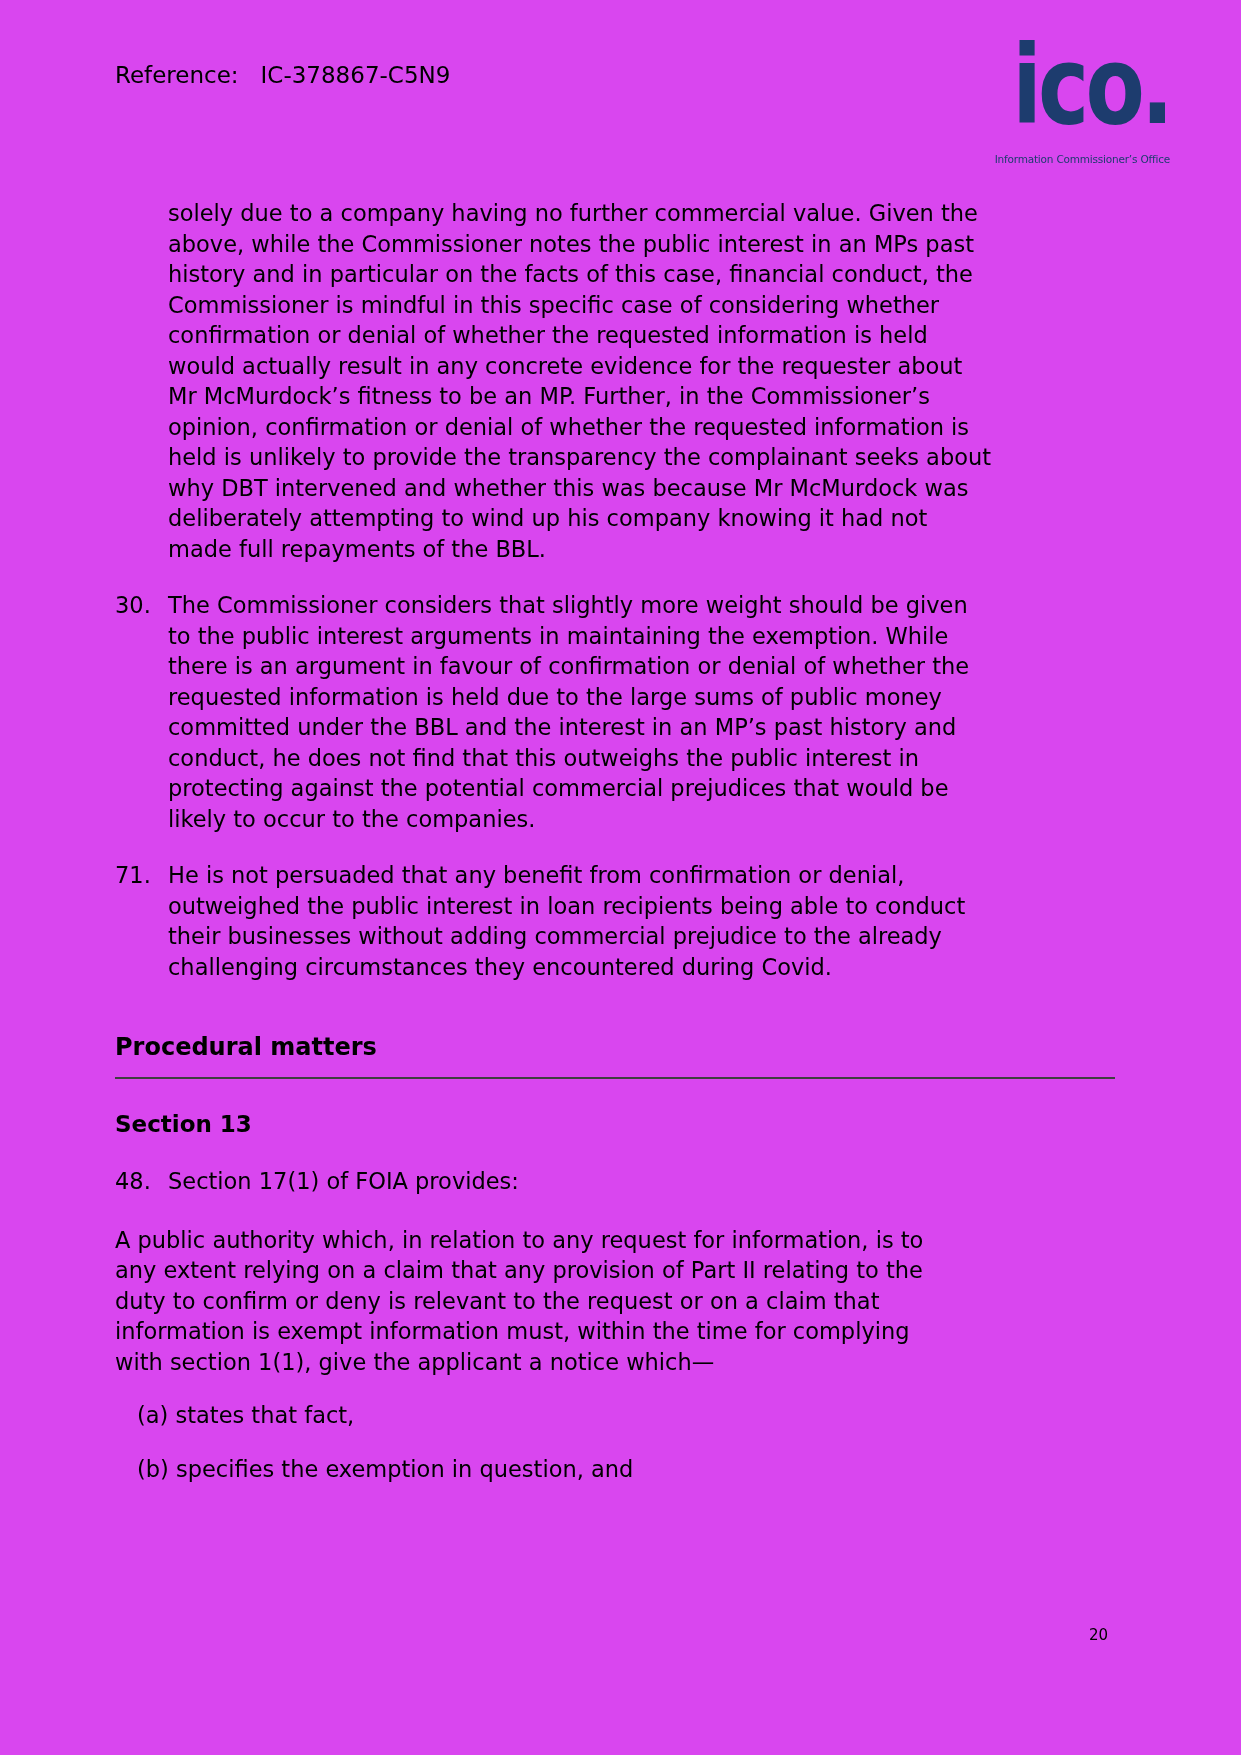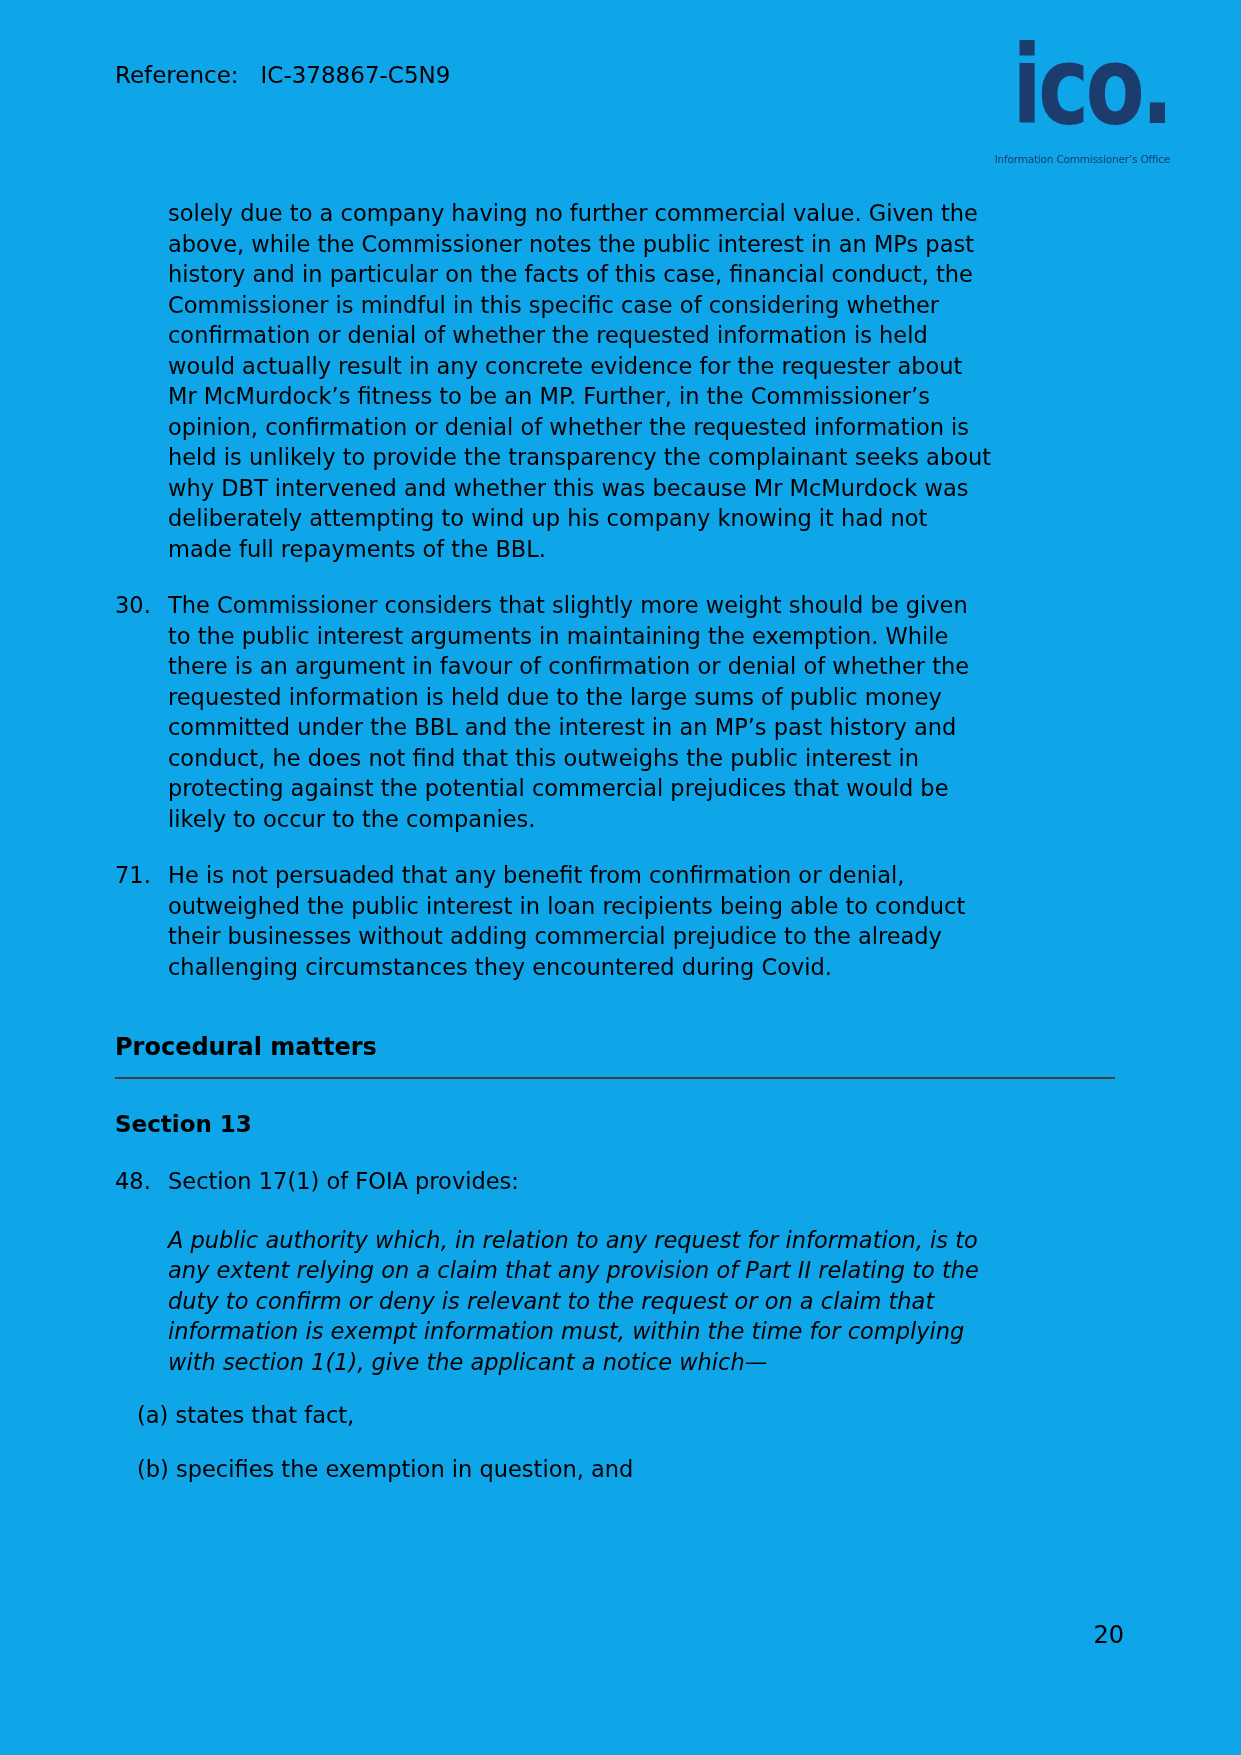--- a/index.html
+++ b/index.html
@@ -2,21 +2,21 @@
 <html><head>
 <meta charset="utf-8">
 <style>
   * { margin: 0; padding: 0; box-sizing: border-box; }
   html, body { background: #e8e8e8; }
   .page {
     position: relative;
     width: 1241px;
     height: 1755px;
     margin: 0 auto;
-    background: #0ea5e9;
+    background: #d946ef;
     color: #000000;
     font-family: "DejaVu Sans", "Liberation Sans", sans-serif;
     font-size: 22.5px;
     line-height: 30.5px;
     overflow: hidden;
   }
   
   .header {
     display: flex;
     justify-content: space-between;
@@ -80,32 +80,30 @@
   }
   .subsection-heading {
     margin-top: 30px;
     font-size: 23px;
     font-weight: bold;
     line-height: 30px;
   }
   .para-73 { margin-top: 27px; }
   .quote-para {
     margin-top: 28px;
-    margin-left: 53px;
-    font-style: italic;
   }
   .quote-item {
     margin-top: 23px;
     margin-left: 22px;
   }
   .page-number {
     position: absolute;
     top: 1620px;
-    right: 117px;
-    font-size: 24px;
+    right: 133px;
+    font-size: 15px;
   }
 </style>
 </head>
 <body>
 
 <div class="page">
 
   <div class="header">
     <div class="reference">
       <span class="ref-label">Reference:</span><span>IC-378867-C5N9</span>

